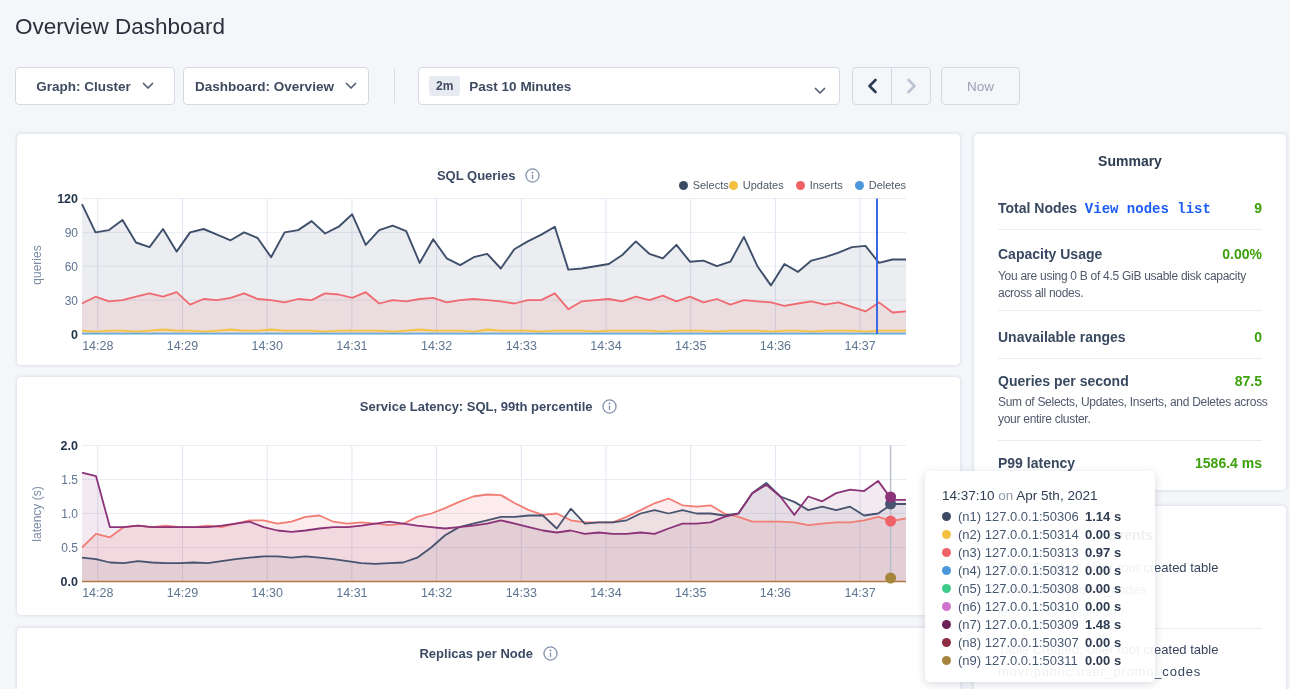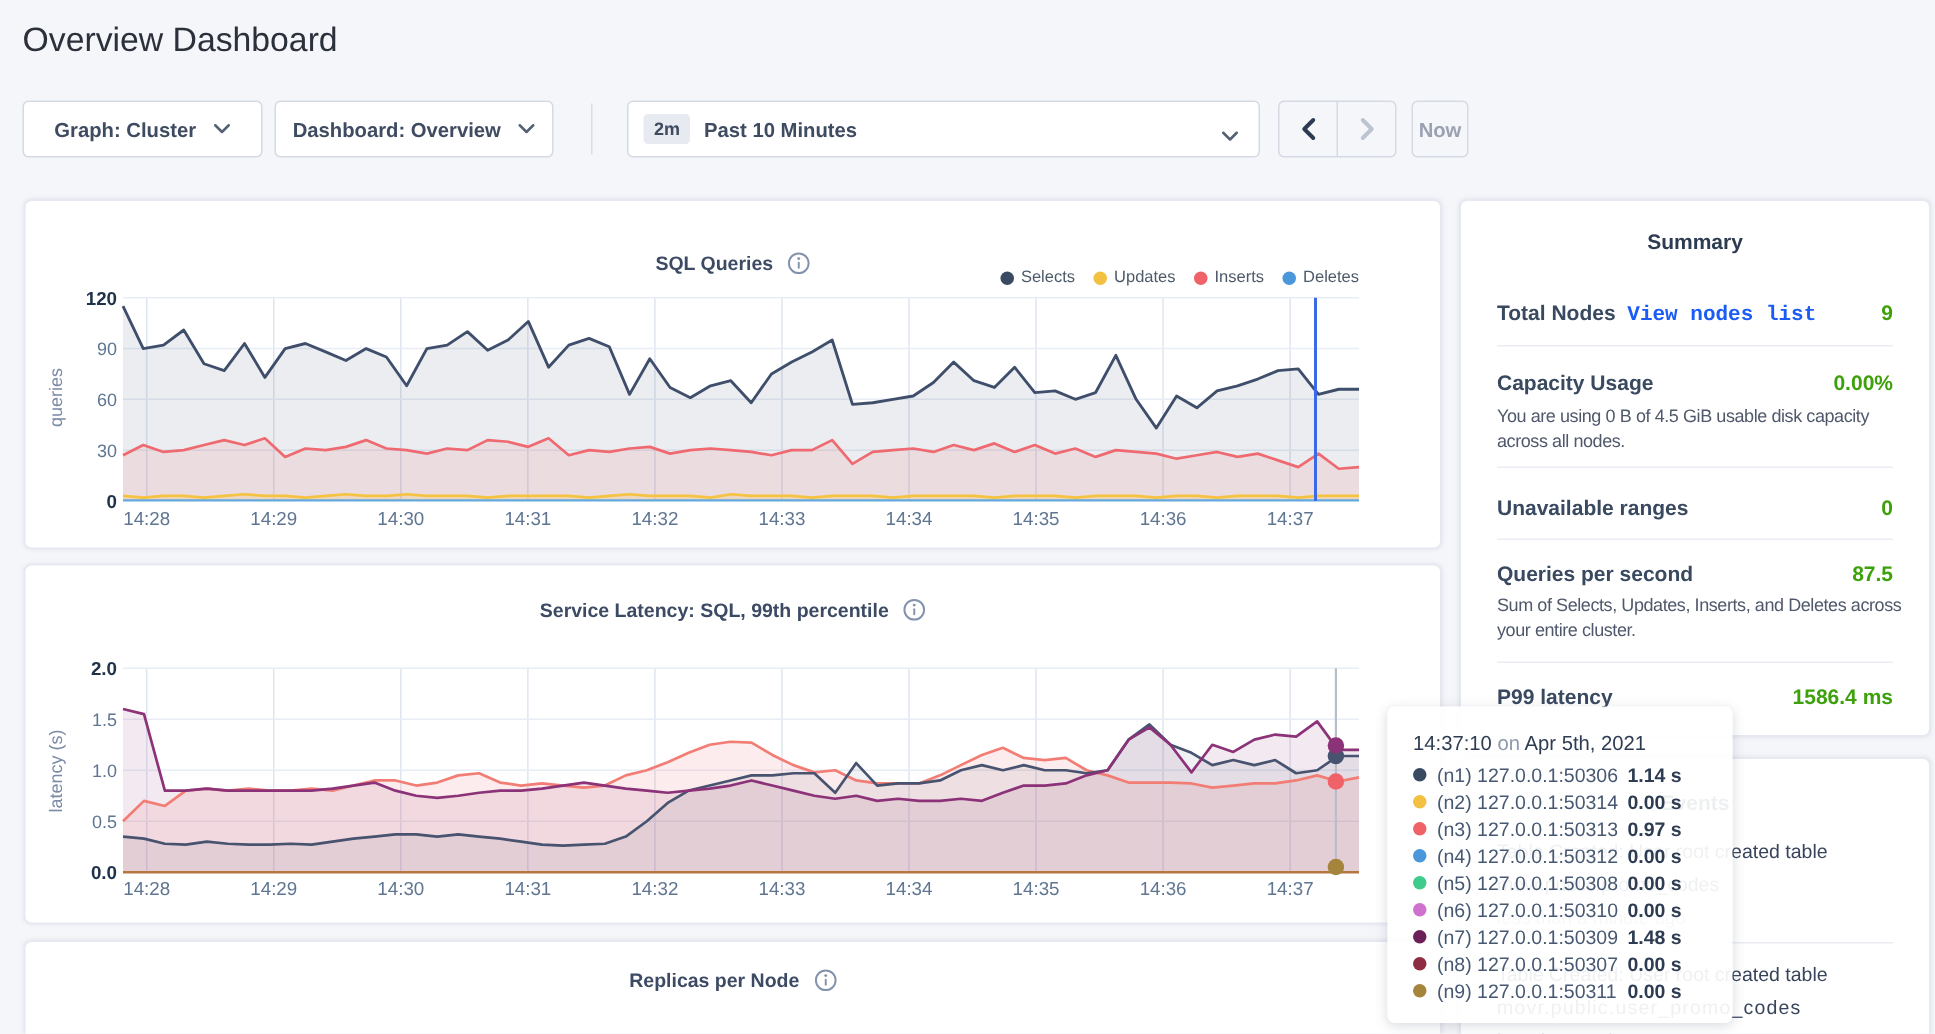--- a/index.html
+++ b/index.html
@@ -53,21 +53,21 @@
     <svg width="11" height="16" viewBox="0 0 11 16">
         <polyline points="8.5,2 2.5,8 8.5,14" fill="none" stroke="#2c3a52" stroke-width="2.6" stroke-linecap="round" stroke-linejoin="round"></polyline>
       </svg>
   </div>
   <div style="flex:1; display:flex; align-items:center; justify-content:center;">
     <svg width="11" height="16" viewBox="0 0 11 16">
         <polyline points="2.5,2 8.5,8 2.5,14" fill="none" stroke="#bcc3d1" stroke-width="2.6" stroke-linecap="round" stroke-linejoin="round"></polyline>
       </svg>
   </div>
 </div>
-<div class="obtn" style="left:941px; width:38px; display:flex; align-items:center; justify-content:center; font-size:13.5px; font-weight:bold; color:#9aa1b1;">Now</div>
+<div class="obtn" style="left:941px; width:79px; display:flex; align-items:center; justify-content:center; font-size:13.5px; font-weight:normal; color:#9aa1b1;">Now</div>
 
 <div class="card" style="left:16px; top:133px; width:945px; height:233px;"></div>
 <div class="card" style="left:16px; top:376px; width:945px; height:240px;"></div>
 <div class="card" style="left:16px; top:627px; width:945px; height:160px;"></div>
 
 <svg class="abs" style="left:0; top:0;" width="1290" height="689" viewBox="0 0 1290 689">
   <line x1="97.8" y1="198.5" x2="97.8" y2="334.0" stroke="#dfe5f0" stroke-width="1"></line>
 <line x1="182.5" y1="198.5" x2="182.5" y2="334.0" stroke="#dfe5f0" stroke-width="1"></line>
 <line x1="267.2" y1="198.5" x2="267.2" y2="334.0" stroke="#dfe5f0" stroke-width="1"></line>
 <line x1="351.9" y1="198.5" x2="351.9" y2="334.0" stroke="#dfe5f0" stroke-width="1"></line>
@@ -147,21 +147,21 @@
 <text x="860.1" y="596.5" text-anchor="middle" class="xl">14:37</text>
 </svg>
 
 <div class="ctitle" style="top:168px;">SQL Queries <svg width="15" height="15" viewBox="0 0 16 16" style="vertical-align:-3px;margin-left:6px">
       <circle cx="8" cy="8" r="7" fill="none" stroke="#8392ad" stroke-width="1.4"></circle>
       <circle cx="8" cy="4.7" r="1.05" fill="#8392ad"></circle>
       <rect x="7.3" y="6.9" width="1.4" height="5" rx="0.7" fill="#8392ad"></rect>
     </svg></div>
 <div class="legend" style="right:384px; top:179px;">
   <span class="ldot" style="background:#3a4a63"></span>
-    <span style="margin-right:12px">Selects</span>
+    <span style="margin-right:0">Selects</span>
   <span class="ldot" style="background:#f4c041"></span>
     <span style="margin-right:12px">Updates</span>
   <span class="ldot" style="background:#ef6267"></span>
     <span style="margin-right:12px">Inserts</span>
   <span class="ldot" style="background:#4b97dc"></span>
     <span>Deletes</span>
 </div>
 <div class="axlab" style="left:-13px; top:258px; width:100px; text-align:center;">queries</div>
 <div class="axlab" style="left:-13px; top:507px; width:100px; text-align:center;">latency (s)</div>
 <div class="ctitle" style="top:399px;">Service Latency: SQL, 99th percentile <svg width="15" height="15" viewBox="0 0 16 16" style="vertical-align:-3px;margin-left:6px">

